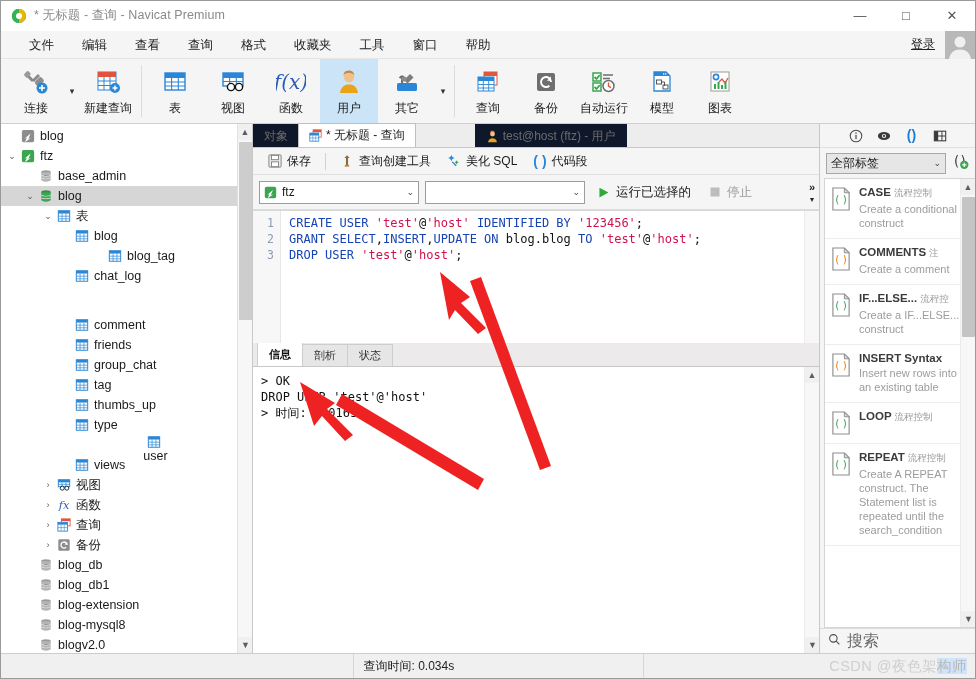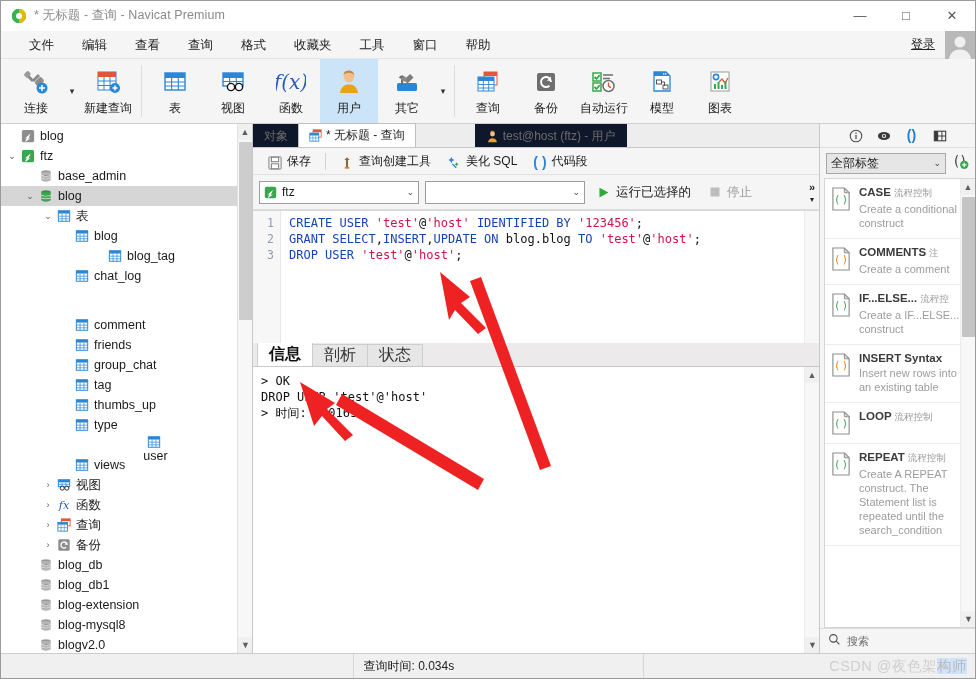--- a/index.html
+++ b/index.html
@@ -97,21 +97,21 @@
     font-size:12px;color:#6c6c6c;background:#e6e6e6;border:1px solid #cdcdcd;border-bottom:none;
     margin-right:-1px;white-space:nowrap;
   }
   .tab.active{background:#ffffff;color:#1a1a1a;height:24px;border-color:#c0c0c0;}
   .tab.plain{background:#0f172a;border-color:transparent;}
 
   .qtoolbar{
     height:27px;min-height:27px;background:#f5f5f5;display:flex;align-items:center;
     padding-left:8px;gap:2px;border-bottom:1px solid #e0e0e0;
   }
-  .qt-btn{display:flex;align-items:flex-end;gap:5px;padding:2px 7px;font-size:12px;color:#1a1a1a;white-space:nowrap;}
+  .qt-btn{display:flex;align-items:center;gap:5px;padding:2px 7px;font-size:12px;color:#1a1a1a;white-space:nowrap;}
   .qt-sep{width:1px;height:17px;background:#d2d2d2;margin:0 5px;}
 
   .qrun{
     height:35px;min-height:35px;background:#f5f5f5;display:flex;align-items:center;
     padding:0 6px;gap:6px;position:relative;border-bottom:1px solid #ddd;
   }
   .sel-box{
     height:23px;background:#fff;border:1px solid #9d9d9d;display:flex;align-items:center;
     padding:0 4px;font-size:12px;color:#1a1a1a;gap:5px;
   }
@@ -136,21 +136,21 @@
   .code{flex:1;padding:4px 0 0 8px;overflow:hidden;}
   .cline{font-family:"DejaVu Sans Mono",monospace;font-size:12px;line-height:16px;white-space:pre;color:#111;}
   .kw{color:#1743b5;}
   .str{color:#d0114a;}
   .pl{color:#111;}
   .ed-vscroll{position:absolute;right:0;top:0;width:15px;height:100%;background:#f7f7f7;border-left:1px solid #ececec;}
 
   
   .results{height:310px;min-height:310px;display:flex;flex-direction:column;background:#f5f5f5;}
   .res-tabs{height:24px;min-height:24px;display:flex;align-items:flex-end;padding-left:4px;background:#eceaea;border-bottom:1px solid #c8c8c8;}
-  .rtab{padding:0 11px;height:22px;display:flex;align-items:center;font-size:16px;color:#333;background:#e6e6e6;border:1px solid #cdcdcd;border-bottom:none;margin-right:-1px;}
+  .rtab{padding:0 11px;height:22px;display:flex;align-items:center;font-size:11px;color:#333;background:#e6e6e6;border:1px solid #cdcdcd;border-bottom:none;margin-right:-1px;}
   .rtab.active{background:#ffffff;height:24px;color:#111;font-weight:bold;}
   .res-body{flex:1;min-height:0;background:#ffffff;position:relative;padding:6px 8px;overflow:hidden;}
   .msg{font-family:"DejaVu Sans Mono",monospace;font-size:12px;line-height:16px;color:#111;white-space:pre;}
   .res-vscroll{position:absolute;right:0;top:0;width:15px;height:100%;background:#f7f7f7;border-left:1px solid #ececec;}
 
   
   .right-pane{
     width:156px;min-width:156px;background:#f5f5f5;border-left:1px solid #c8c8c8;
     display:flex;flex-direction:column;min-height:0;
   }
@@ -163,21 +163,21 @@
   }
   .rp-select .chev{margin-left:auto;font-size:9px;color:#444;}
   .rp-list{flex:1;min-height:0;background:#ffffff;border:1px solid #d5d5d5;border-right:none;margin-left:4px;position:relative;overflow:hidden;}
   .snip{padding:7px 8px 8px 6px;border-bottom:1px solid #ececec;display:flex;gap:6px;}
   .snip-ic{width:22px;min-width:22px;padding-top:1px;}
   .snip-tx{min-width:0;}
   .snip-title{font-size:11.5px;font-weight:bold;color:#3b3b3b;white-space:nowrap;}
   .snip-cat{font-size:9.5px;color:#9a9a9a;font-weight:normal;margin-left:3px;}
   .snip-desc{font-size:11px;color:#9c9c9c;line-height:14px;margin-top:2px;}
   .rp-search{height:25px;min-height:25px;display:flex;align-items:center;gap:6px;padding:0 8px;background:#f5f5f5;border-top:1px solid #dcdcdc;}
-  .rp-search .ph{font-size:11px;color:#6a6a6a;}
+  .rp-search .ph{font-size:16px;color:#6a6a6a;}
   .rp-vscroll{position:absolute;right:0;top:0;width:15px;height:100%;background:#f7f7f7;border-left:1px solid #ececec;}
 
   
   .statusbar{
     height:25px;min-height:24px;background:#f0f0f0;border-top:1px solid #cdcdcd;
     display:flex;align-items:center;font-size:12px;color:#222;
   }
   .st-cell{height:24px;display:flex;align-items:center;padding:0 10px;border-right:1px solid #d6d6d6;}
   .st-grow{flex:1;}
   .watermark{

